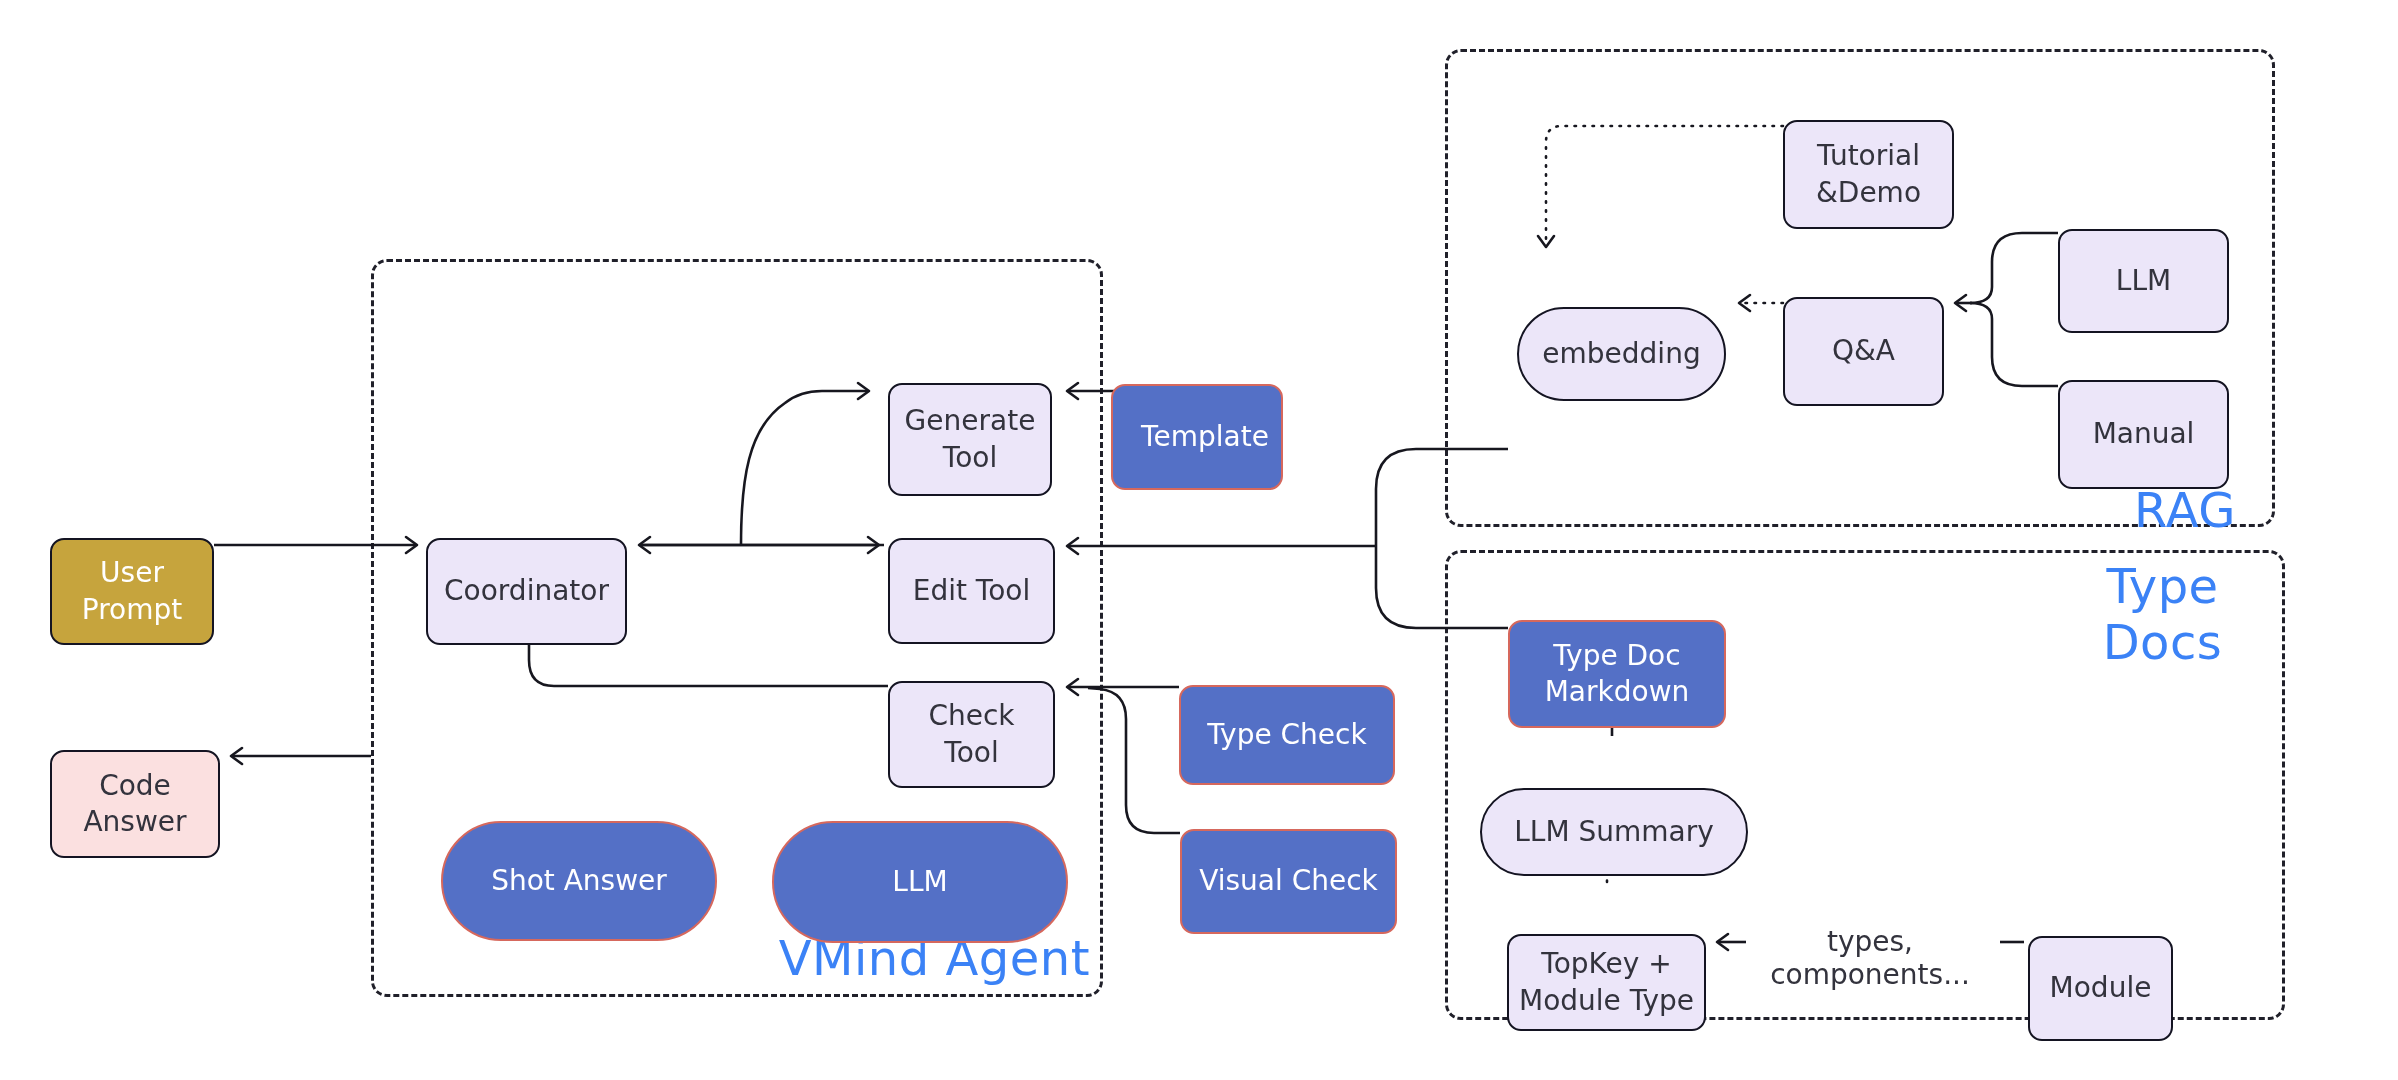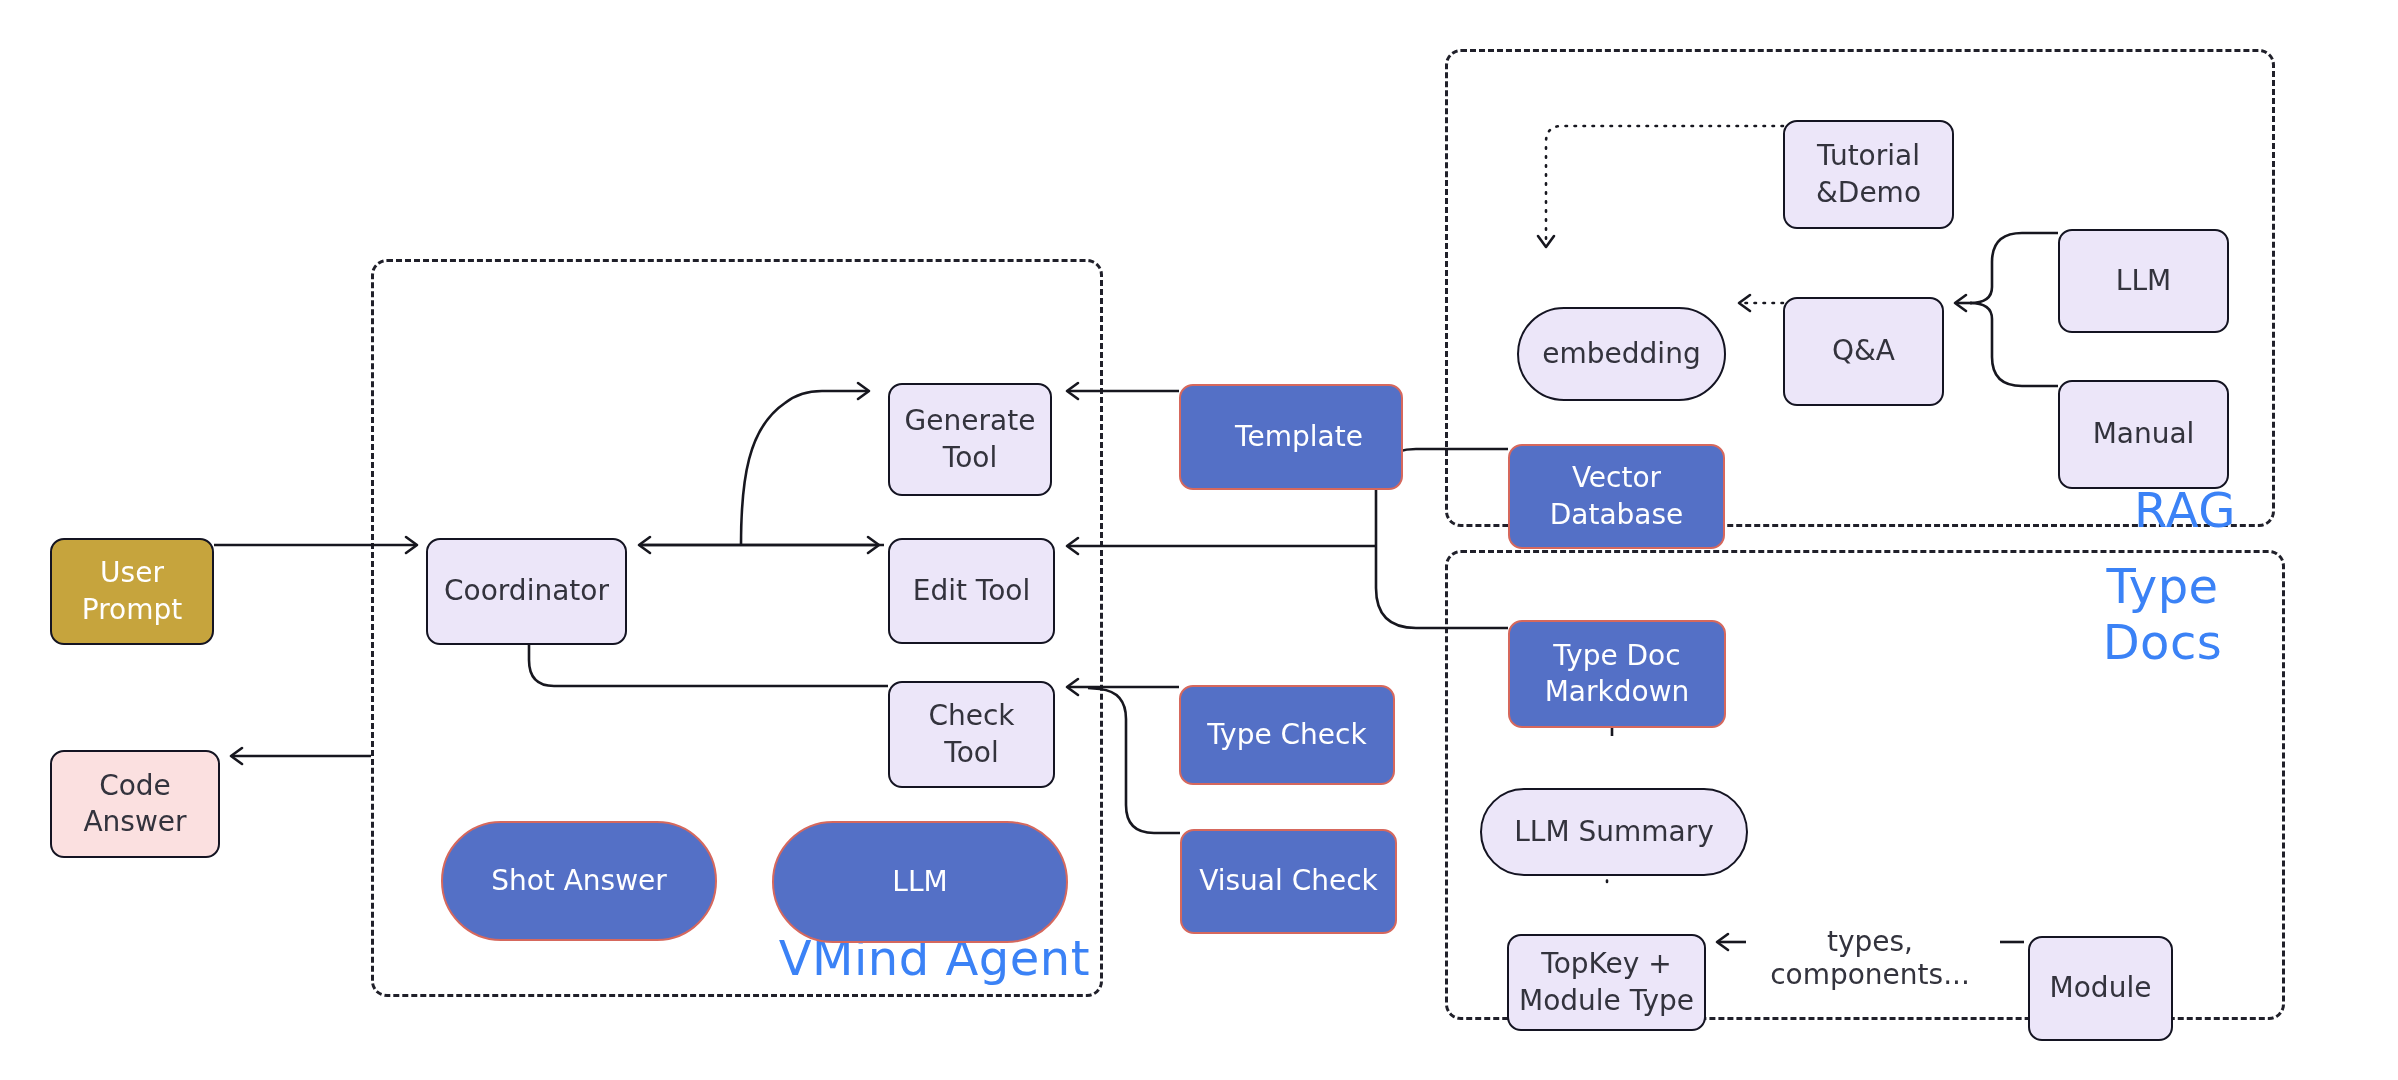--- a/index.html
+++ b/index.html
@@ -130,32 +130,30 @@
 
   <div class="node lav" style="left:426px;top:490px;width:201px;height:107px;">Coordinator</div>
   <div class="node lav" style="left:888px;top:335px;width:164px;height:113px;">Generate
 Tool</div>
   <div class="node lav" style="left:888px;top:490px;width:167px;height:106px;">Edit Tool</div>
   <div class="node lav" style="left:888px;top:633px;width:167px;height:107px;">Check
 Tool</div>
   <div class="node blue pill" style="left:441px;top:773px;width:276px;height:120px;">Shot Answer</div>
   <div class="node blue pill" style="left:772px;top:773px;width:296px;height:122px;">LLM</div>
 
-  <div class="node blue" style="left:1179px;top:336px;width:224px;height:106px;padding-left:16px;">Template</div>
+  <div class="node blue" style="left:1111px;top:336px;width:172px;height:106px;padding-left:16px;">Template</div>
   <div class="node blue" style="left:1179px;top:637px;width:216px;height:100px;">Type Check</div>
   <div class="node blue" style="left:1180px;top:781px;width:217px;height:105px;text-align:center;">Visual Check</div>
 
   <div class="node lav" style="left:1783px;top:72px;width:171px;height:109px;">Tutorial
 &amp;Demo</div>
   <div class="node lav" style="left:2058px;top:181px;width:171px;height:104px;">LLM</div>
   <div class="node lav" style="left:1783px;top:249px;width:161px;height:109px;">Q&amp;A</div>
   <div class="node lav" style="left:2058px;top:332px;width:171px;height:109px;">Manual</div>
   <div class="node lav pill" style="left:1517px;top:259px;width:209px;height:94px;">embedding</div>
-  <div class="node blue" style="left:1508px;top:396px;width:217px;height:105px;">Vector
-Database</div>
 
   <div class="node blue" style="left:1508px;top:572px;width:218px;height:108px;">Type Doc
 Markdown</div>
   <div class="node lav pill" style="left:1480px;top:740px;width:268px;height:88px;">LLM Summary</div>
   <div class="node lav" style="left:1507px;top:886px;width:199px;height:97px;">TopKey +
 Module Type</div>
   <div class="node lav" style="left:2028px;top:888px;width:145px;height:105px;">Module</div>
 
   <div class="edge-label" style="left:1744px;top:925px;width:252px;">types, components...</div>
 

